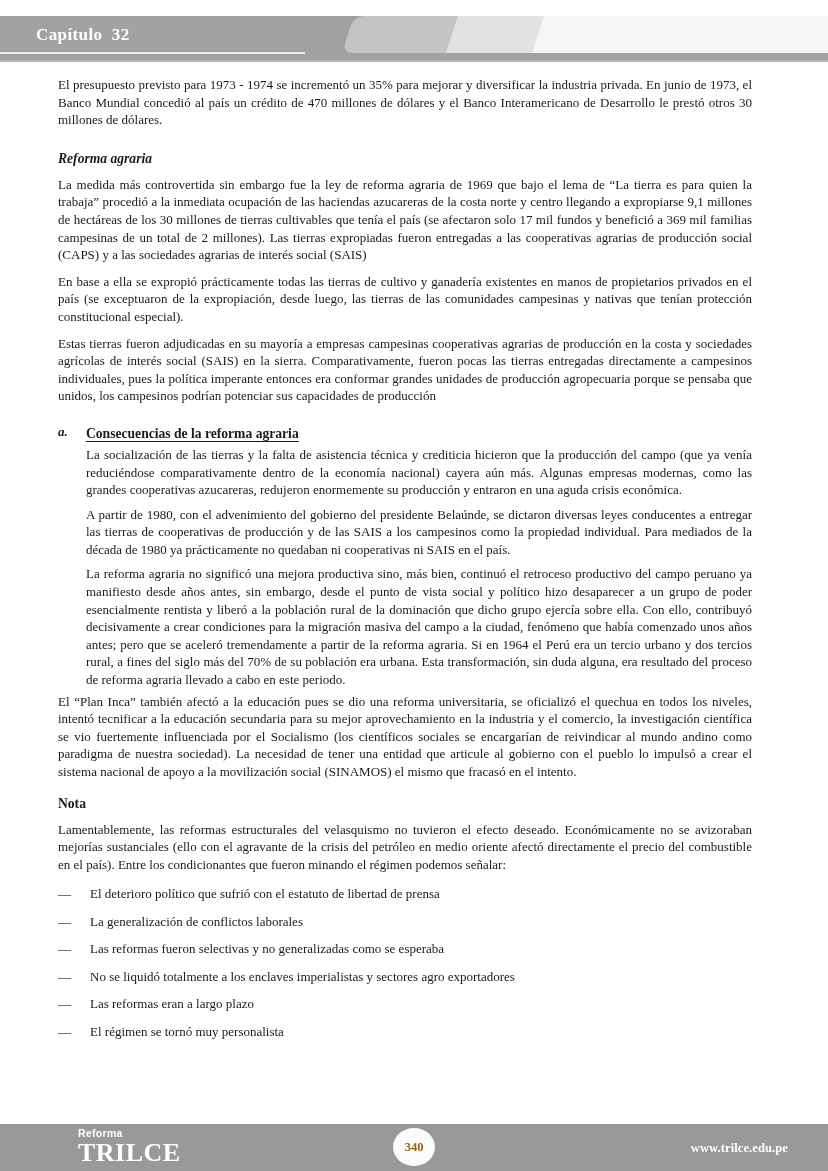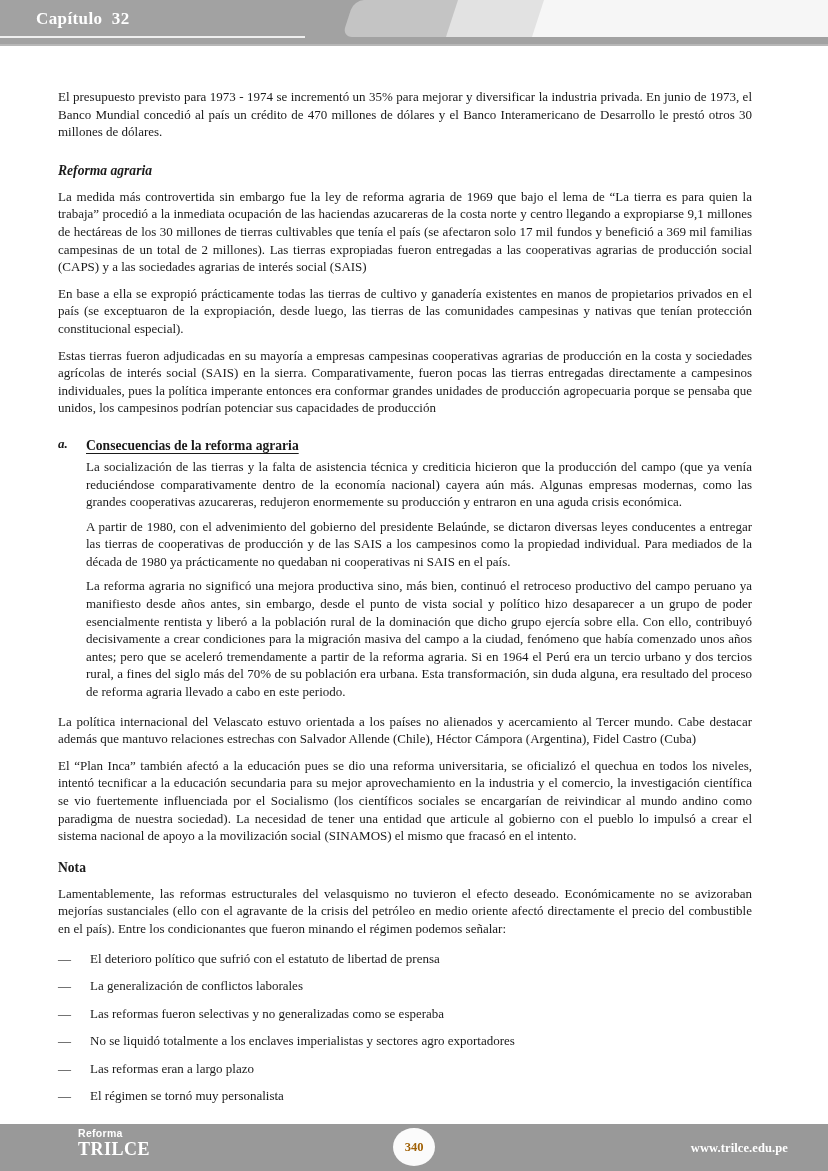--- a/index.html
+++ b/index.html
@@ -12,21 +12,21 @@
     height: 1171px;
     position: relative;
     overflow: hidden;
     font-family: "Liberation Serif", "DejaVu Serif", serif;
     color: #1a1a1a;
   }
 
   
   .page-header {
     position: absolute;
-    top: 0; left: 0;
+    top: 16px; left: 0;
     width: 828px;
     height: 46px;
     background: #a2a2a2;
     overflow: hidden;
   }
   .hdr-band {
     position: absolute;
     top: 0;
     height: 37px;
   }
@@ -74,33 +74,33 @@
     left: 0;
     top: 44px;
     width: 828px;
     height: 3px;
     background: #b7b7b7;
   }
 
   
   .content {
     position: absolute;
-    top: 88px;
+    top: 76px;
     left: 58px;
     width: 694px;
   }
   p, .para {
     margin: 0 0 9px 0;
     font-size: 13.0px;
     line-height: 17.6px;
     text-align: justify;
     text-justify: inter-word;
     hyphens: none;
   }
-  .para:last-child { margin-bottom: 12px; font-family: Liberation Serif, serif; }
+  .para:last-child { margin-bottom: 4px; font-family: Liberation Serif, serif; }
 
   .h-sub {
     font-size: 13.6px;
     font-weight: bold;
     font-style: italic;
     margin: 21px 0 9px 0;
     line-height: 17px;
   }
   .h-nota {
     font-size: 13.6px;
@@ -180,21 +180,21 @@
   .footer-logo .colegios {
     font-family: "Liberation Sans", "DejaVu Sans", sans-serif;
     font-size: 10.5px;
     font-weight: bold;
     letter-spacing: 0.3px;
     display: block;
     margin-bottom: 1px;
   }
   .footer-logo .trilce {
     font-family: "Liberation Serif", "DejaVu Serif", serif;
-    font-size: 18px;
+    font-size: 26px;
     font-weight: bold;
     letter-spacing: 0.5px;
     display: block;
   }
   .page-number {
     position: absolute;
     left: 393px;
     top: 4px;
     width: 42px;
     height: 38px;
@@ -246,21 +246,20 @@
     <span class="atitle">Consecuencias de la reforma agraria</span>
   </div>
 
   <div class="indented">
     <p class="para">La socialización de las tierras y la falta de asistencia técnica y crediticia hicieron que la producción del campo (que ya venía reduciéndose comparativamente dentro de la economía nacional) cayera aún más. Algunas empresas modernas, como las grandes cooperativas azucareras, redujeron enormemente su producción y entraron en una aguda crisis económica.</p>
     <p class="para">A partir de 1980, con el advenimiento del gobierno del presidente Belaúnde, se dictaron diversas leyes conducentes a entregar las tierras de cooperativas de producción y de las  SAIS a los campesinos como la propiedad individual. Para mediados de la década de 1980 ya prácticamente no quedaban ni cooperativas ni SAIS  en el país.</p>
     <p class="para">La reforma agraria no significó una mejora productiva sino, más bien, continuó el retroceso productivo del campo peruano ya manifiesto desde años antes, sin embargo, desde el punto de vista social y político hizo desaparecer a un grupo de poder esencialmente rentista y liberó a la población  rural de la dominación que dicho grupo ejercía sobre ella. Con ello, contribuyó decisivamente a crear condiciones para la migración masiva del campo a la ciudad, fenómeno que había comenzado unos años antes; pero que se aceleró tremendamente a partir de la reforma agraria. Si en 1964 el Perú era un tercio urbano y dos tercios rural, a fines del siglo más del 70% de su población era urbana. Esta transformación, sin duda alguna, era resultado del proceso de reforma agraria llevado a cabo en este periodo.</p>
   </div>
 
 
-  <p class="para">La política internacional del Velascato estuvo orientada a los países no alienados y acercamiento al Tercer mundo. Cabe destacar además que mantuvo relaciones estrechas con Salvador Allende (Chile), Héctor Cámpora (Argentina), Fidel Castro (Cuba)</p>
   <p class="para">El “Plan Inca” también afectó a la educación pues se dio una reforma universitaria, se oficializó el quechua en todos los niveles, intentó tecnificar a la educación secundaria para su mejor aprovechamiento en la industria y el comercio, la investigación científica se vio fuertemente influenciada por el Socialismo (los científicos sociales se encargarían de reivindicar al mundo andino como paradigma de nuestra sociedad). La necesidad de tener una entidad que articule al gobierno con el pueblo lo impulsó a crear el sistema nacional de apoyo a la movilización social (SINAMOS) el mismo que fracasó en el intento.</p>
 
   <div class="h-nota">Nota</div>
 
   <p class="para">Lamentablemente, las reformas estructurales del velasquismo no tuvieron el efecto deseado. Económicamente no se avizoraban mejorías sustanciales (ello con el agravante de la crisis del petróleo en medio oriente afectó directamente el precio del combustible en el país). Entre los condicionantes que fueron minando el régimen podemos señalar:</p>
 
   <ul class="dash-list">
     <li>
       <span class="dash">—</span>
       <span>El deterioro político que sufrió con el estatuto de libertad de prensa</span>

